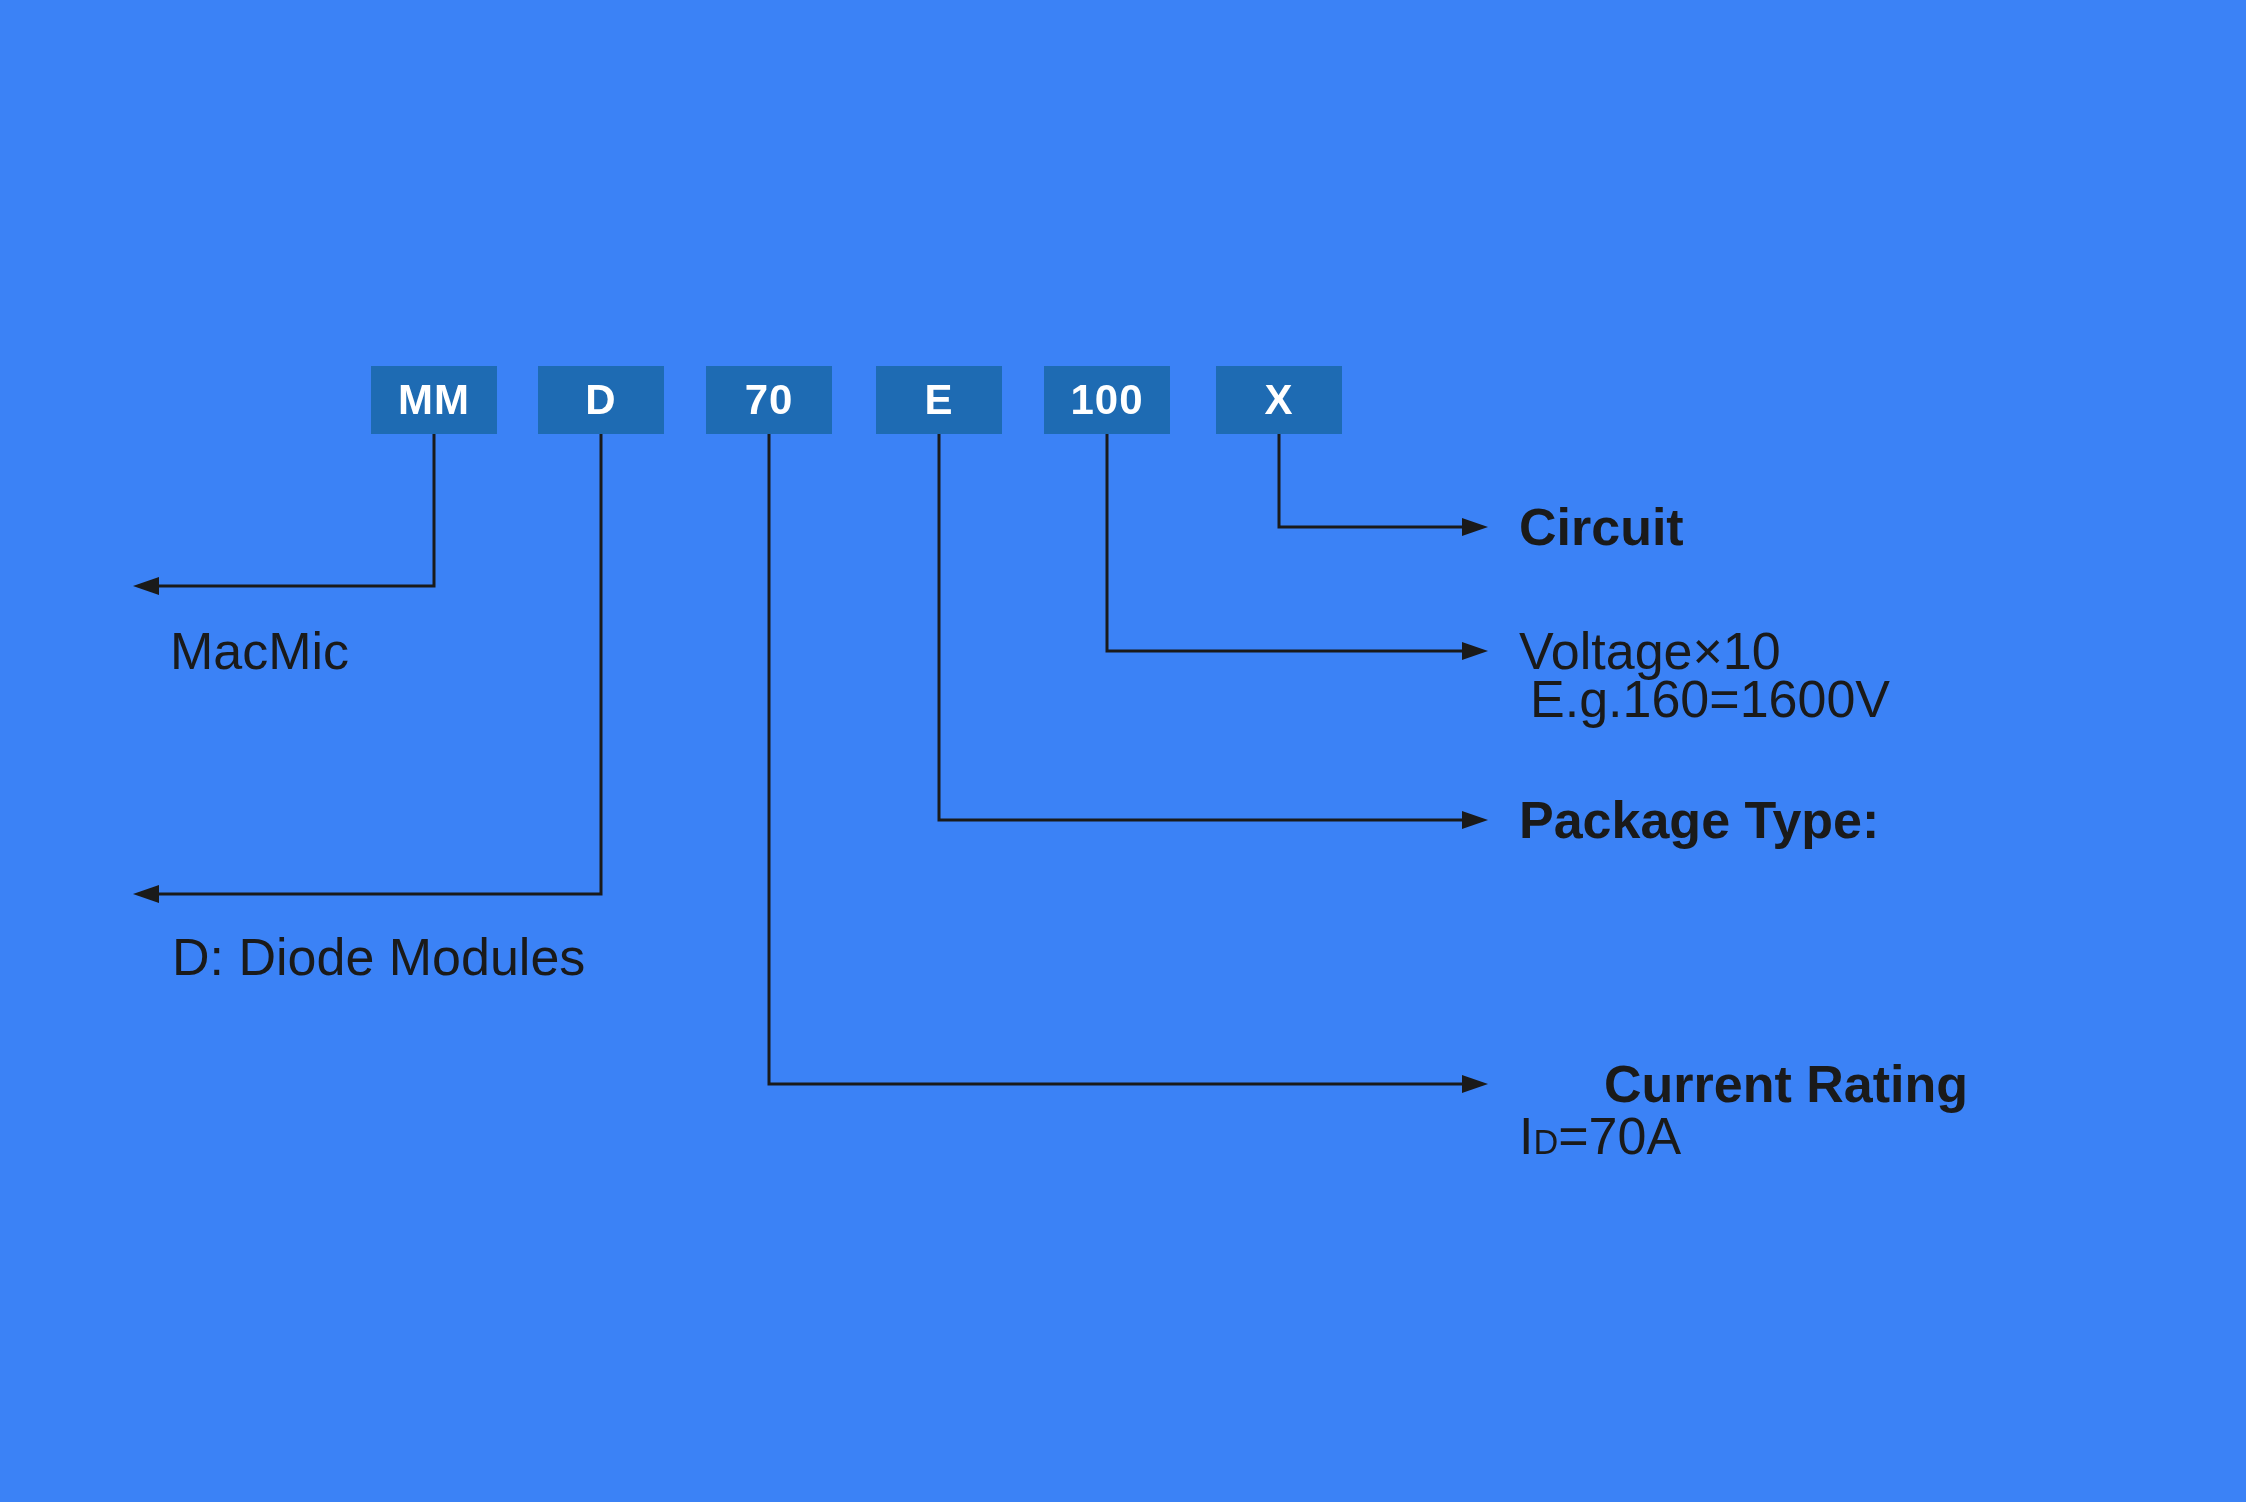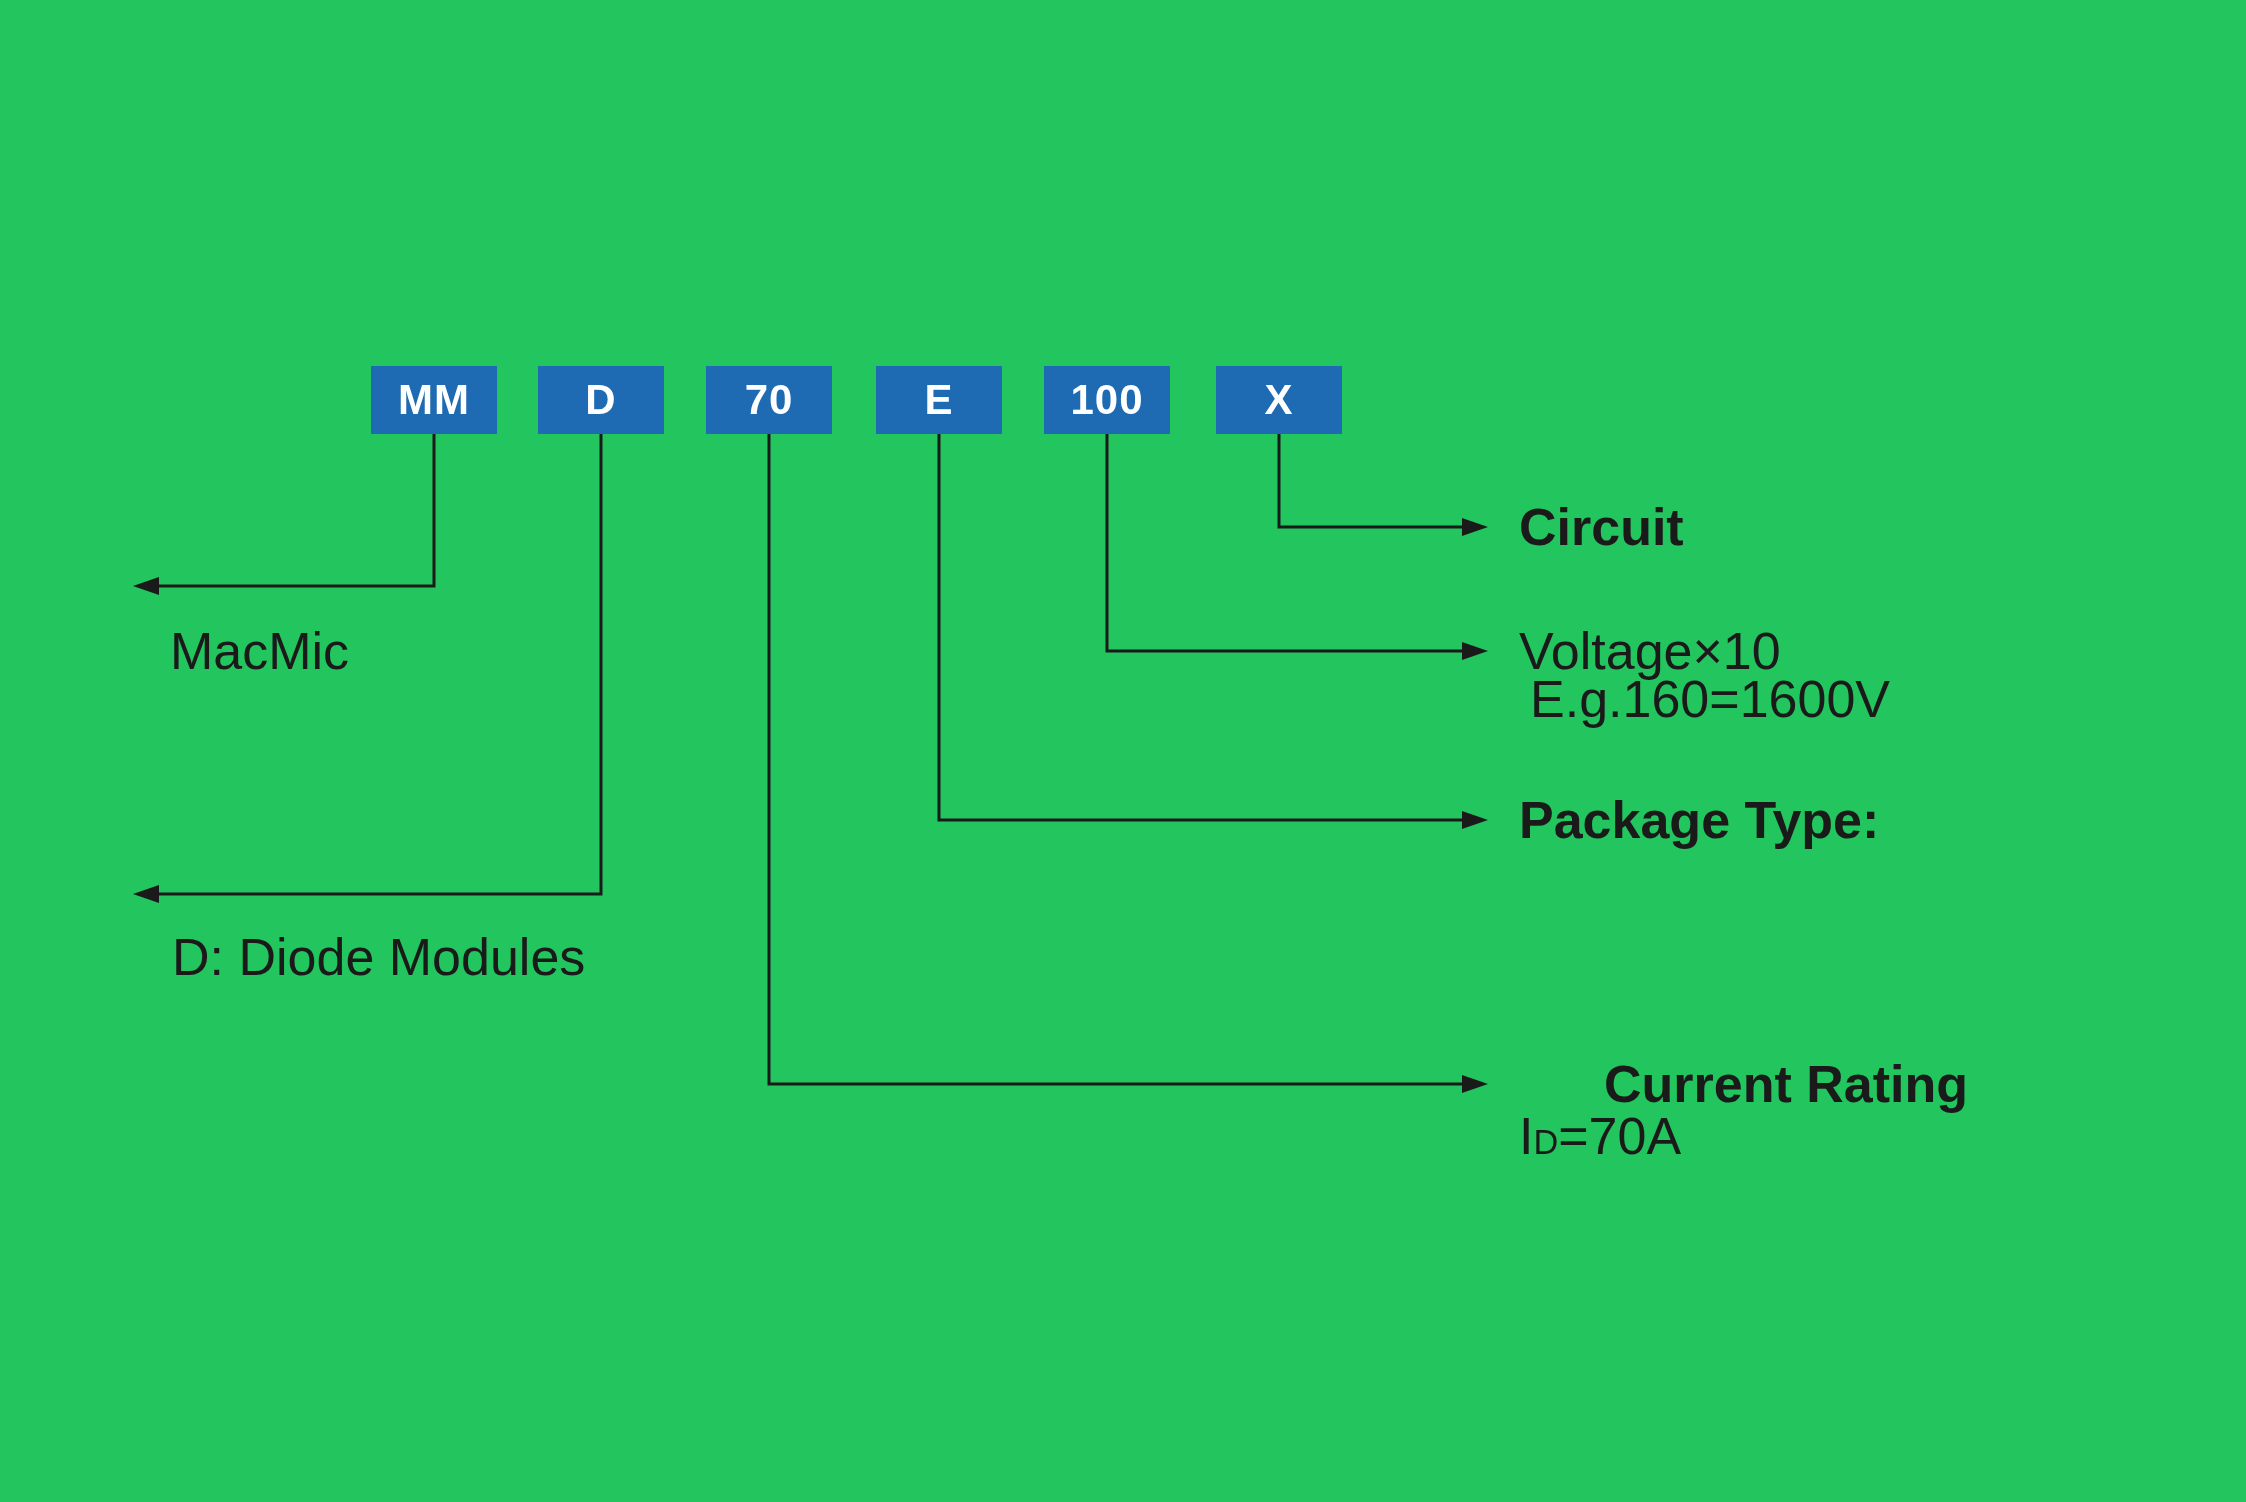--- a/index.html
+++ b/index.html
@@ -4,21 +4,21 @@
 <style>
   html, body {
     margin: 0;
     padding: 0;
     background: #ffffff;
   }
   .canvas {
     position: relative;
     width: 2246px;
     height: 1502px;
-    background: #22c55e;
+    background: #3b82f6;
     font-family: "Liberation Sans", sans-serif;
     color: #1a1a1a;
     overflow: hidden;
   }
   
   .pn-box {
     position: absolute;
     top: 366px;
     width: 126px;
     height: 68px;

